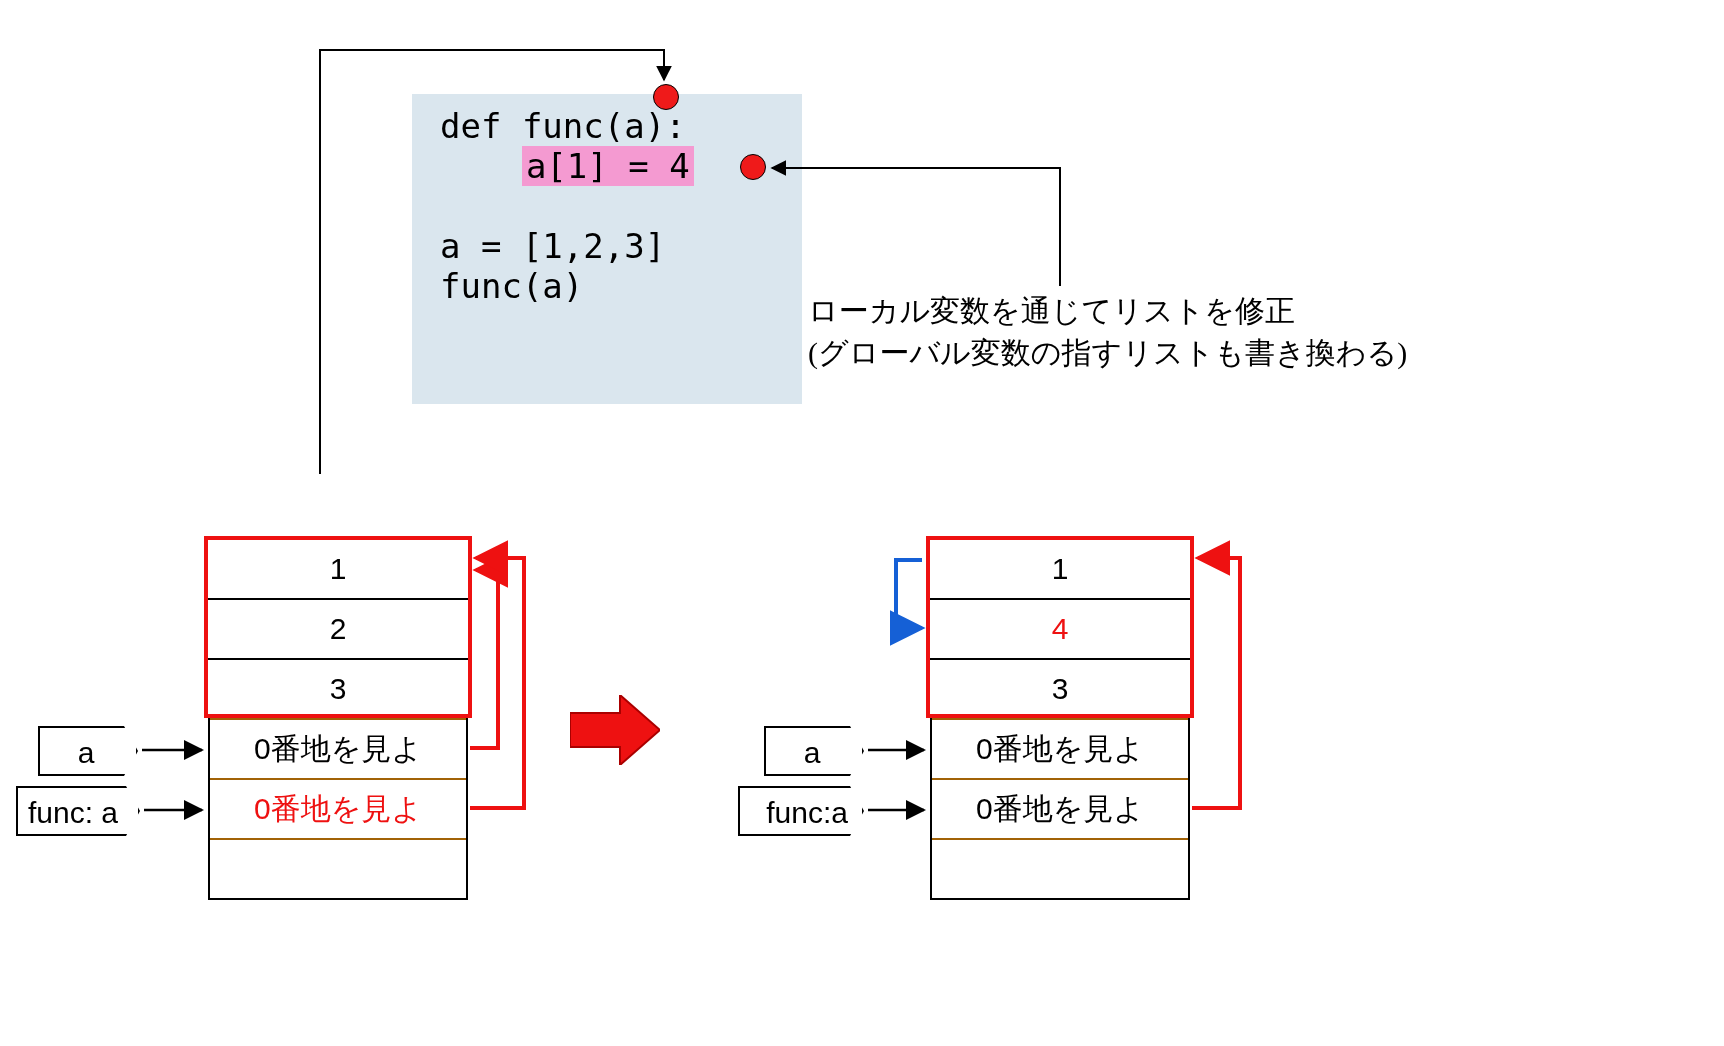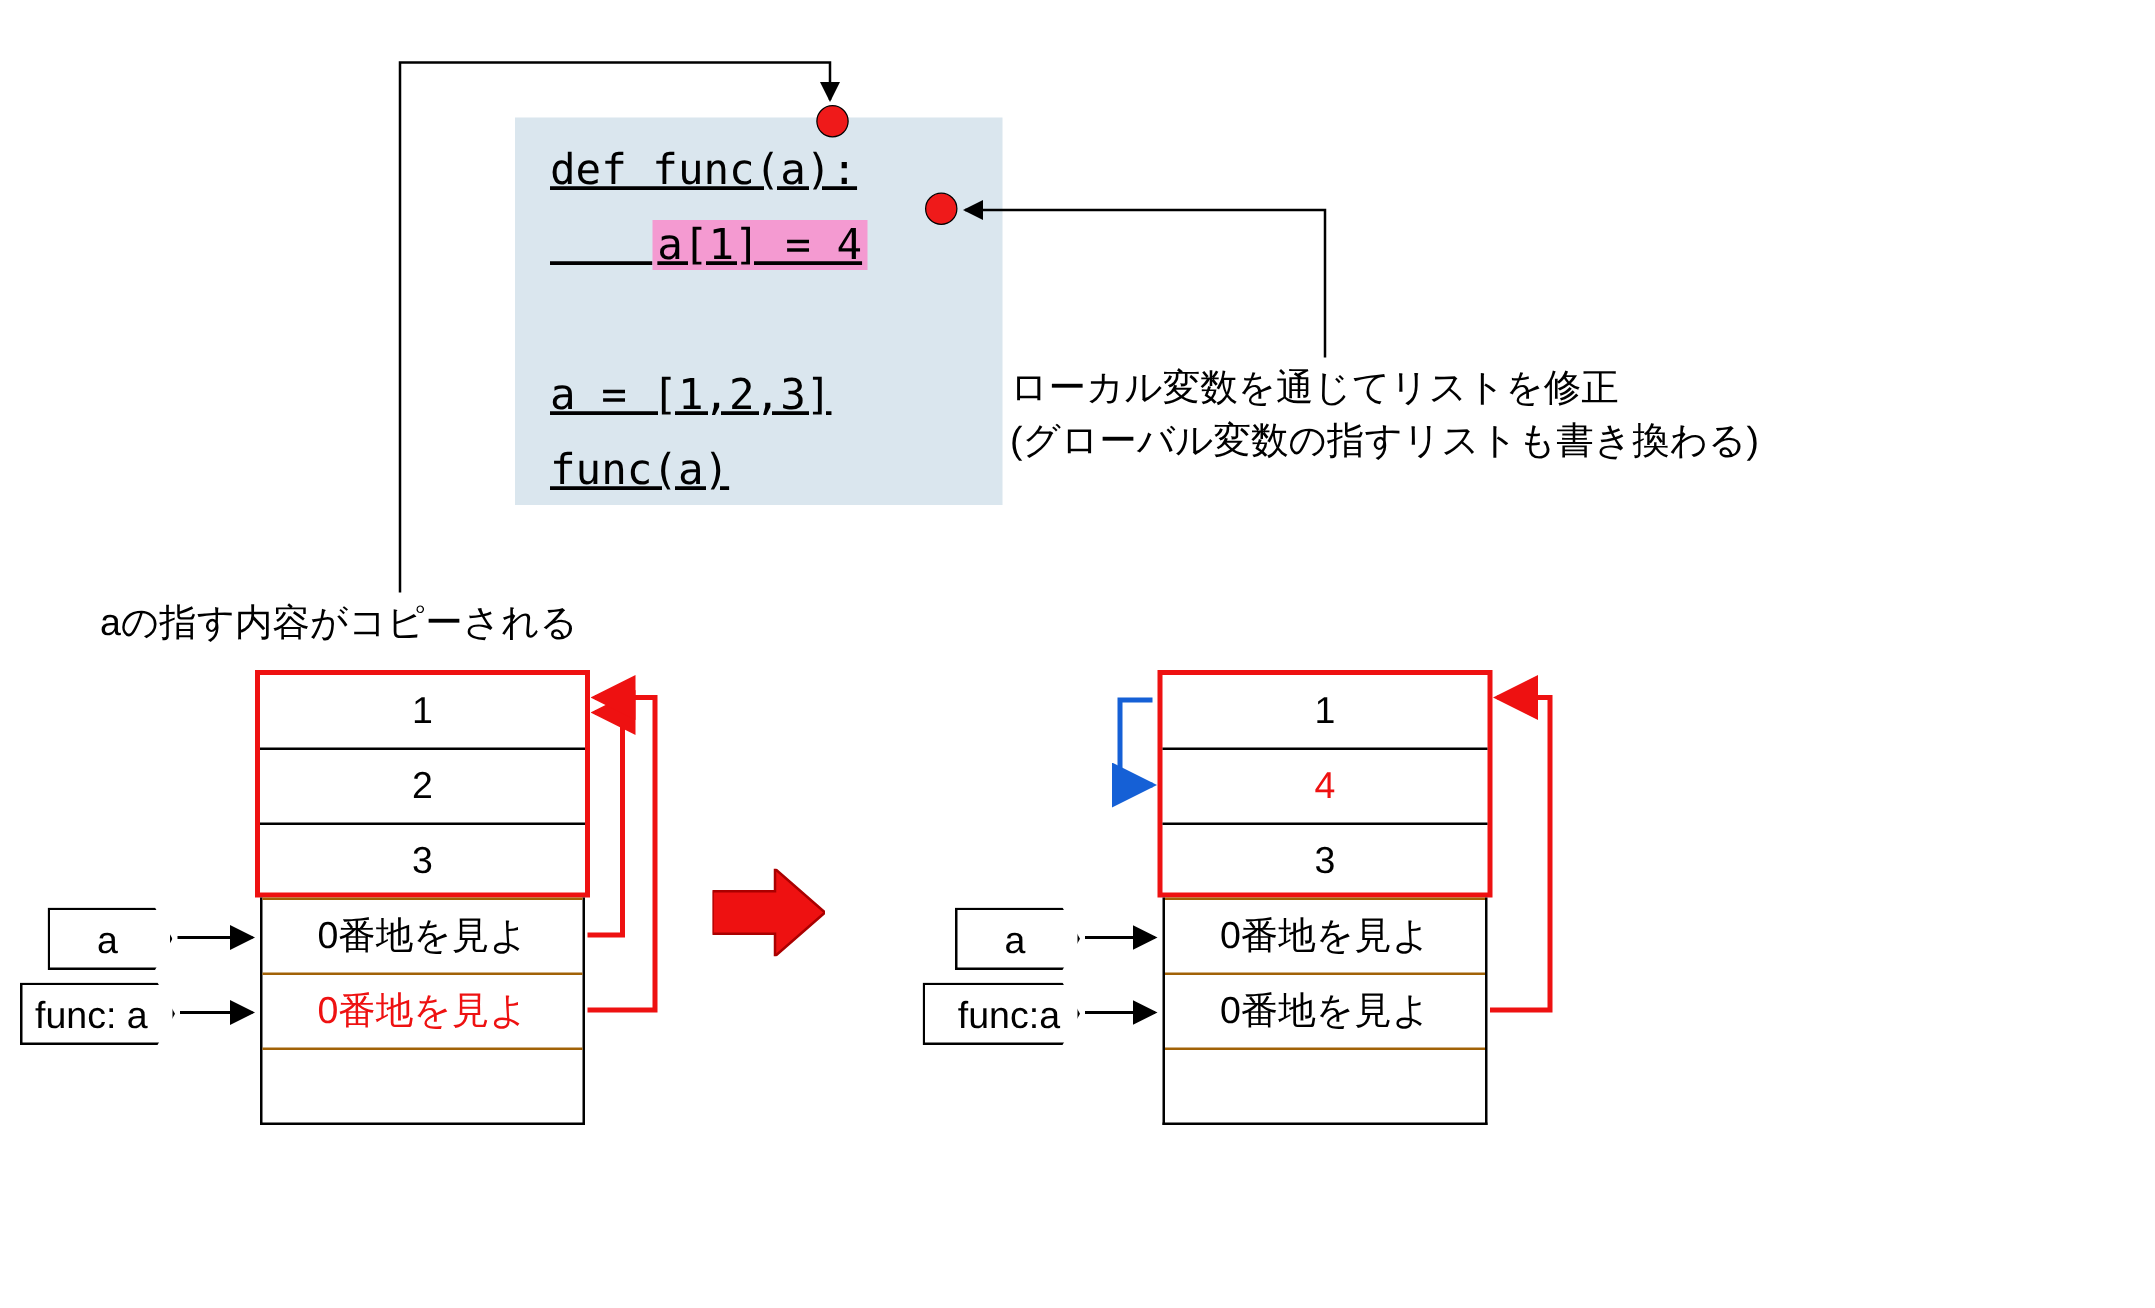--- a/index.html
+++ b/index.html
@@ -17,24 +17,23 @@
     position: absolute;
     left: 412px;
     top: 94px;
     width: 390px;
     height: 310px;
     background: #dae6ee;
     padding: 12px 20px 0 28px;
     box-sizing: border-box;
     font-family: "Menlo", "Consolas", monospace;
     font-size: 34px;
-    line-height: 60px;
+    line-height: 40px;
     white-space: pre;
     color: #000;
-    text-decoration: underline;
   }
   .hl {
     background: #f49ad1;
     padding: 0 4px;
   }
   .dot {
     position: absolute;
     width: 26px;
     height: 26px;
     border-radius: 50%;
@@ -112,22 +111,21 @@
 
   <div class="code-box"><span>def func(a):</span>
     <span class="hl">a[1] = 4</span>
 
 <span>a = [1,2,3]</span>
 <span>func(a)</span></div>
 
   <div class="dot" style="left:653px; top:84px;"></div>
   <div class="dot" style="left:740px; top:154px;"></div>
 
-  <div class="caption" style="left:80px; top:478px;">aの指す内容がコピーされる</div>
-  <div class="caption" style="left:808px; top:290px; width:640px; white-space:pre-line;">ローカル変数を通じてリストを修正
+  <div class="caption" style="left:808px; top:290px; width:640px; white-space:pre-line;font-family:Liberation Serif, serif;">ローカル変数を通じてリストを修正
 (グローバル変数の指すリストも書き換わる)</div>
 
   <div class="listbox" style="left:204px; top:536px; width:268px; height:182px;">
     <div class="listinner">1</div>
     <div class="listinner">2</div>
     <div class="listinner">3</div>
   </div>
 
   <div class="mem" style="left:208px; top:718px;">
     <div class="cell">0番地を見よ</div>

